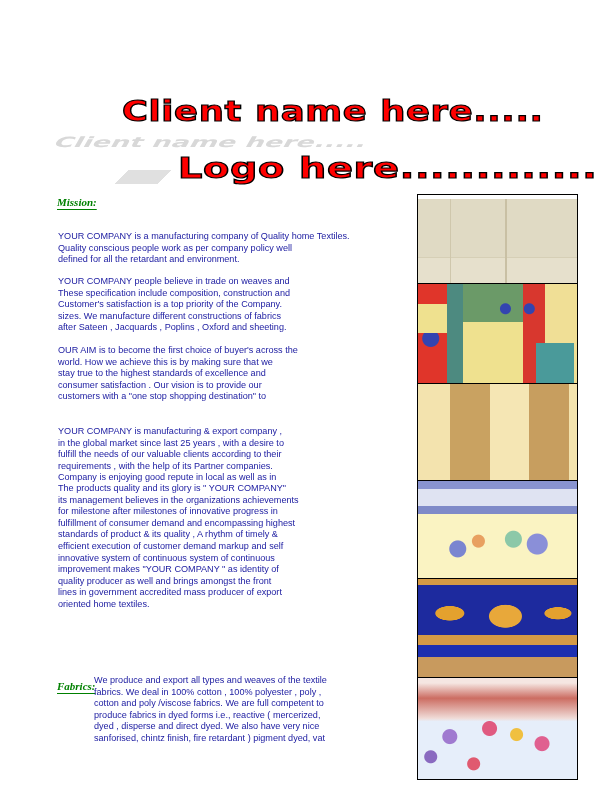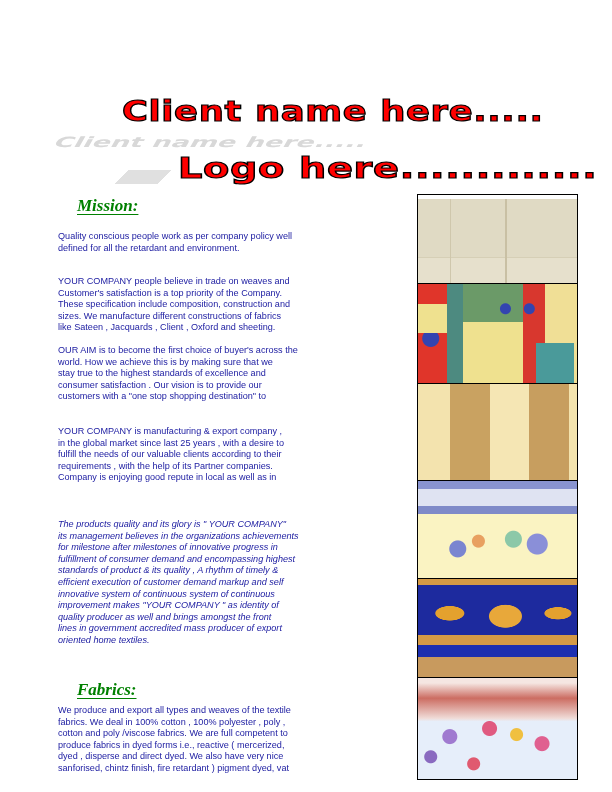--- a/index.html
+++ b/index.html
@@ -10,78 +10,79 @@
   }
   #t1 { left:122px; top:94px; font-size:29px; transform:scaleX(1.22); transform-origin:left top; }
   #t2 { left:178px; top:151px; font-size:29px; transform:scaleX(1.32); transform-origin:left top; }
   #shadow {
     position:absolute; left:60px; top:134px; font-family:"DejaVu Sans", sans-serif; font-weight:bold;
     font-size:20px; color:#d8d8d8; white-space:nowrap; transform:skewX(-30deg) scaleX(1.35) scaleY(0.7); transform-origin:left top;
   }
   #shadow2 { position:absolute; left:108px; top:170px; width:70px; height:14px;
     background:linear-gradient(100deg, transparent 0 20%, #e0e0e0 20% 80%, transparent 80%); transform:skewX(-40deg); }
   .heading { position:absolute; left:57px; font-family:"Liberation Serif", serif; font-style:italic; font-weight:bold;
-    font-size:17px; color:#008000; text-decoration:underline; text-decoration-thickness:1px; text-underline-offset:3px;margin-left:20px; }
+    font-size:11px; color:#008000; text-decoration:underline; text-decoration-thickness:1px; text-underline-offset:3px; }
   .para { position:absolute; left:58px; width:292px; font-size:9.1px; line-height:11.6px; color:#1a1aa0; text-align:justify; }
   .para span { display:block; white-space:nowrap; }
   .imgcol { position:absolute; left:417px; top:194px; width:159px; height:584px; border:1px solid #000; overflow:hidden; }
   .img { position:absolute; left:0; width:159px; border-bottom:1px solid #000; box-sizing:border-box; }
 </style>
 </head>
 <body>
 
 <div id="shadow">Client name here.....</div>
 <div id="shadow2"></div>
 <div id="t1" class="title">Client name here.....</div>
 <div id="t2" class="title">Logo here.............</div>
 
 <div class="heading" style="top:196px;">Mission:</div>
 
 <div class="para" style="top:231px;">
+  <span>YOUR COMPANY is a manufacturing company of Quality home Textiles.</span>
   <span>Quality conscious people work as per company  policy  well</span>
   <span>defined  for  all  the  retardant and  environment.</span>
 </div>
 <div class="para" style="top:276px;">
   <span>YOUR COMPANY  people  believe  in  trade on  weaves and</span>
+  <span>These specification include composition, construction and</span>
   <span>Customer's satisfaction  is a top  priority of the Company.</span>
-  <span>These specification include composition, construction and</span>
   <span>sizes. We manufacture  different  constructions of fabrics</span>
-  <span>like  Sateen  ,  Jacquards  ,  Client  ,  Oxford  and  sheeting.</span>
+  <span>after  Sateen  ,  Jacquards  ,  Poplins  ,  Oxford  and  sheeting.</span>
 </div>
 <div class="para" style="top:345px;">
   <span>OUR AIM is  to  become the first choice of buyer's across the</span>
   <span>world.  How  we  achieve  this is by  making  sure  that we</span>
   <span>stay  true to  the highest  standards  of  excellence  and</span>
   <span>consumer   satisfaction .  Our   vision  is  to  provide  our</span>
   <span>customers   with   a  "one  stop  shopping  destination"  to</span>
 </div>
 <div class="para" style="top:426px;">
   <span>YOUR COMPANY   is  manufacturing   &amp;   export  company  ,</span>
   <span>in the global market  since last  25 years ,  with  a  desire to</span>
   <span>fulfill the needs of  our  valuable  clients  according  to their</span>
   <span>requirements  ,   with the help  of  its  Partner   companies.</span>
   <span>Company  is  enjoying   good   repute  in  local as well as in</span>
 </div>
-<div class="para" style="top:519px;font-style:italic;">
+<div class="para" style="top:483px;">
   <span>The   products   quality   and   its  glory is " YOUR COMPANY"</span>
   <span> its management believes in the organizations achievements</span>
   <span> for  milestone  after  milestones   of  innovative  progress in</span>
   <span>fulfillment  of consumer demand and encompassing highest</span>
   <span>standards   of   product  &amp;  its quality , A rhythm of  timely  &amp;</span>
   <span>efficient  execution   of  customer  demand  markup and self</span>
   <span>innovative   system   of   continuous  system  of  continuous</span>
   <span>improvement     makes  "YOUR COMPANY "  as identity  of</span>
   <span>quality  producer  as  well   and  brings  amongst  the  front</span>
   <span> lines  in government   accredited  mass   producer of export</span>
   <span>oriented home textiles.</span>
 </div>
 
 <div class="heading" style="top:680px;">Fabrics:</div>
 
-<div class="para" style="top:705px;">
+<div class="para" style="top:675px;margin-left:36px;">
   <span>We   produce  and export  all types and weaves of the textile</span>
   <span>fabrics.  We  deal  in    100% cotton ,  100% polyester , poly ,</span>
   <span>cotton  and  poly /viscose  fabrics. We  are  full competent to</span>
   <span>produce  fabrics  in  dyed  forms i.e.,   reactive  ( mercerized,</span>
   <span>dyed ,  disperse  and  direct  dyed.   We also   have very nice</span>
   <span>sanforised,  chintz  finish,  fire  retardant  ) pigment  dyed,  vat</span>
 </div>
 
 <div class="imgcol">
   <div class="img" style="top:0; height:89px; background:

